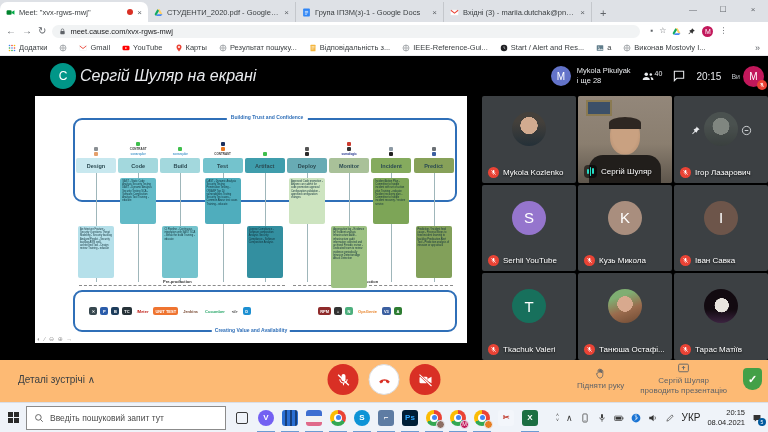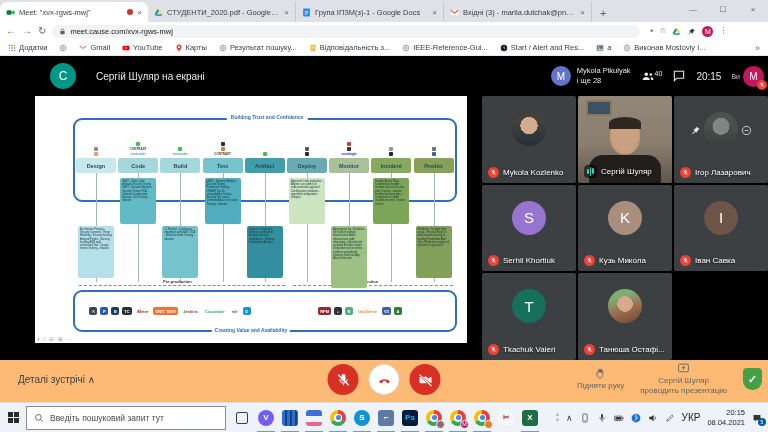--- a/index.html
+++ b/index.html
@@ -34,21 +34,21 @@
   
   .bookmarks { position:absolute; left:0; top:40px; width:768px; height:16px; background:#fff; border-bottom:1px solid #e8eaed; display:flex; align-items:center; padding:0 8px; gap:12px; }
   .bm { display:flex; align-items:center; gap:3px; font-size:7.5px; color:#3c4043; white-space:nowrap; }
   .bm svg { width:8px; height:8px; display:block; }
   .bm-overflow { margin-left:auto; color:#5f6368; font-size:9px; }
 
   
   .meet { position:absolute; left:0; top:56px; width:768px; height:304px; background:#000; }
   .meet-header { position:absolute; left:0; top:0; width:768px; height:40px; display:flex; align-items:center; }
   .cavatar { width:26px; height:26px; border-radius:50%; color:#fff; font-size:12px; display:flex; align-items:center; justify-content:center; margin-left:50px; }
-  .present-title { color:#e8eaed; font-size:10px; margin-left:20px; }
+  .present-title { color:#e8eaed; font-size:16px; margin-left:4px;font-style:italic; }
   .hdr-right { position:absolute; right:0; top:0; height:40px; display:flex; align-items:center; gap:10px; padding-right:4px; }
   .pill { display:flex; align-items:center; gap:6px; }
   .pill .pav { width:20px; height:20px; border-radius:50%; color:#fff; font-size:10px; display:flex; align-items:center; justify-content:center; }
   .pill .ptxt { color:#e8eaed; font-size:7.5px; line-height:1.3; }
   .hmetric { display:flex; align-items:flex-start; color:#e8eaed; }
   .hmetric svg { width:14px; height:14px; }
   .hmetric .cnt { font-size:7px; margin-top:1px; }
   .hclock { color:#e8eaed; font-size:10px; }
   .selfview { display:flex; align-items:center; gap:3px; position:relative; }
   .selfview .you { color:#bdc1c6; font-size:7px; }
@@ -558,21 +558,21 @@
         <div class="tile">
           <span class="lav" style="background: rgb(149, 117, 205);">S</span>
           <div class="nm">
             <span class="micbadge">
               <svg viewBox="0 0 24 24">
                 <path d="M12 3a3 3 0 0 1 3 3v5a3 3 0 0 1-6 0V6a3 3 0 0 1 3-3z" fill="#fff"></path>
                 <path d="M6.5 11a5.5 5.5 0 0 0 11 0M12 16.5V20" stroke="#fff" stroke-width="1.6" fill="none"></path>
                 <line x1="4" y1="4" x2="20" y2="20" stroke="#fff" stroke-width="2"></line>
               </svg>
             </span>
-            <span class="t">Serhii Khortiuk</span>
+            <span class="t">Serhii YouTube</span>
           </div>
         </div>
         <div class="tile">
           <span class="lav" style="background: rgb(169, 142, 126);">K</span>
           <div class="nm">
             <span class="micbadge">
               <svg viewBox="0 0 24 24">
                 <path d="M12 3a3 3 0 0 1 3 3v5a3 3 0 0 1-6 0V6a3 3 0 0 1 3-3z" fill="#fff"></path>
                 <path d="M6.5 11a5.5 5.5 0 0 0 11 0M12 16.5V20" stroke="#fff" stroke-width="1.6" fill="none"></path>
                 <line x1="4" y1="4" x2="20" y2="20" stroke="#fff" stroke-width="2"></line>
@@ -611,20 +611,33 @@
           <span class="lav" style="background: radial-gradient(circle at 50% 44%, rgb(216, 169, 142) 0px, rgb(216, 169, 142) 30%, rgba(0, 0, 0, 0) 31%), linear-gradient(160deg, rgb(127, 174, 114) 0px, rgb(127, 174, 114) 25%, rgb(154, 107, 77) 60%, rgb(110, 74, 51) 100%);"></span>
           <div class="nm">
             <span class="micbadge">
               <svg viewBox="0 0 24 24">
                 <path d="M12 3a3 3 0 0 1 3 3v5a3 3 0 0 1-6 0V6a3 3 0 0 1 3-3z" fill="#fff"></path>
                 <path d="M6.5 11a5.5 5.5 0 0 0 11 0M12 16.5V20" stroke="#fff" stroke-width="1.6" fill="none"></path>
                 <line x1="4" y1="4" x2="20" y2="20" stroke="#fff" stroke-width="2"></line>
               </svg>
             </span>
             <span class="t">Танюша Остафі...</span>
+          </div>
+        </div>
+        <div class="tile">
+          <span class="lav" style="background: radial-gradient(circle at 52% 48%, rgb(232, 228, 222) 0px, rgb(232, 228, 222) 28%, rgba(0, 0, 0, 0) 29%), linear-gradient(rgb(18, 10, 16) 0px, rgb(18, 10, 16) 60%, rgb(59, 35, 64) 100%);"></span>
+          <div class="nm">
+            <span class="micbadge">
+              <svg viewBox="0 0 24 24">
+                <path d="M12 3a3 3 0 0 1 3 3v5a3 3 0 0 1-6 0V6a3 3 0 0 1 3-3z" fill="#fff"></path>
+                <path d="M6.5 11a5.5 5.5 0 0 0 11 0M12 16.5V20" stroke="#fff" stroke-width="1.6" fill="none"></path>
+                <line x1="4" y1="4" x2="20" y2="20" stroke="#fff" stroke-width="2"></line>
+              </svg>
+            </span>
+            <span class="t">Тарас Матіїв</span>
           </div>
         </div>
       </div>
 
     <div class="mcontrols">
       <span class="details"><span>Деталі зустрічі</span> <span>∧</span></span>
       <div class="cbtns">
         <span class="cbtn red">
             <svg viewBox="0 0 24 24">
               <path d="M12 3a3 3 0 0 1 3 3v5a3 3 0 0 1-6 0V6a3 3 0 0 1 3-3z" fill="#fff"></path>

